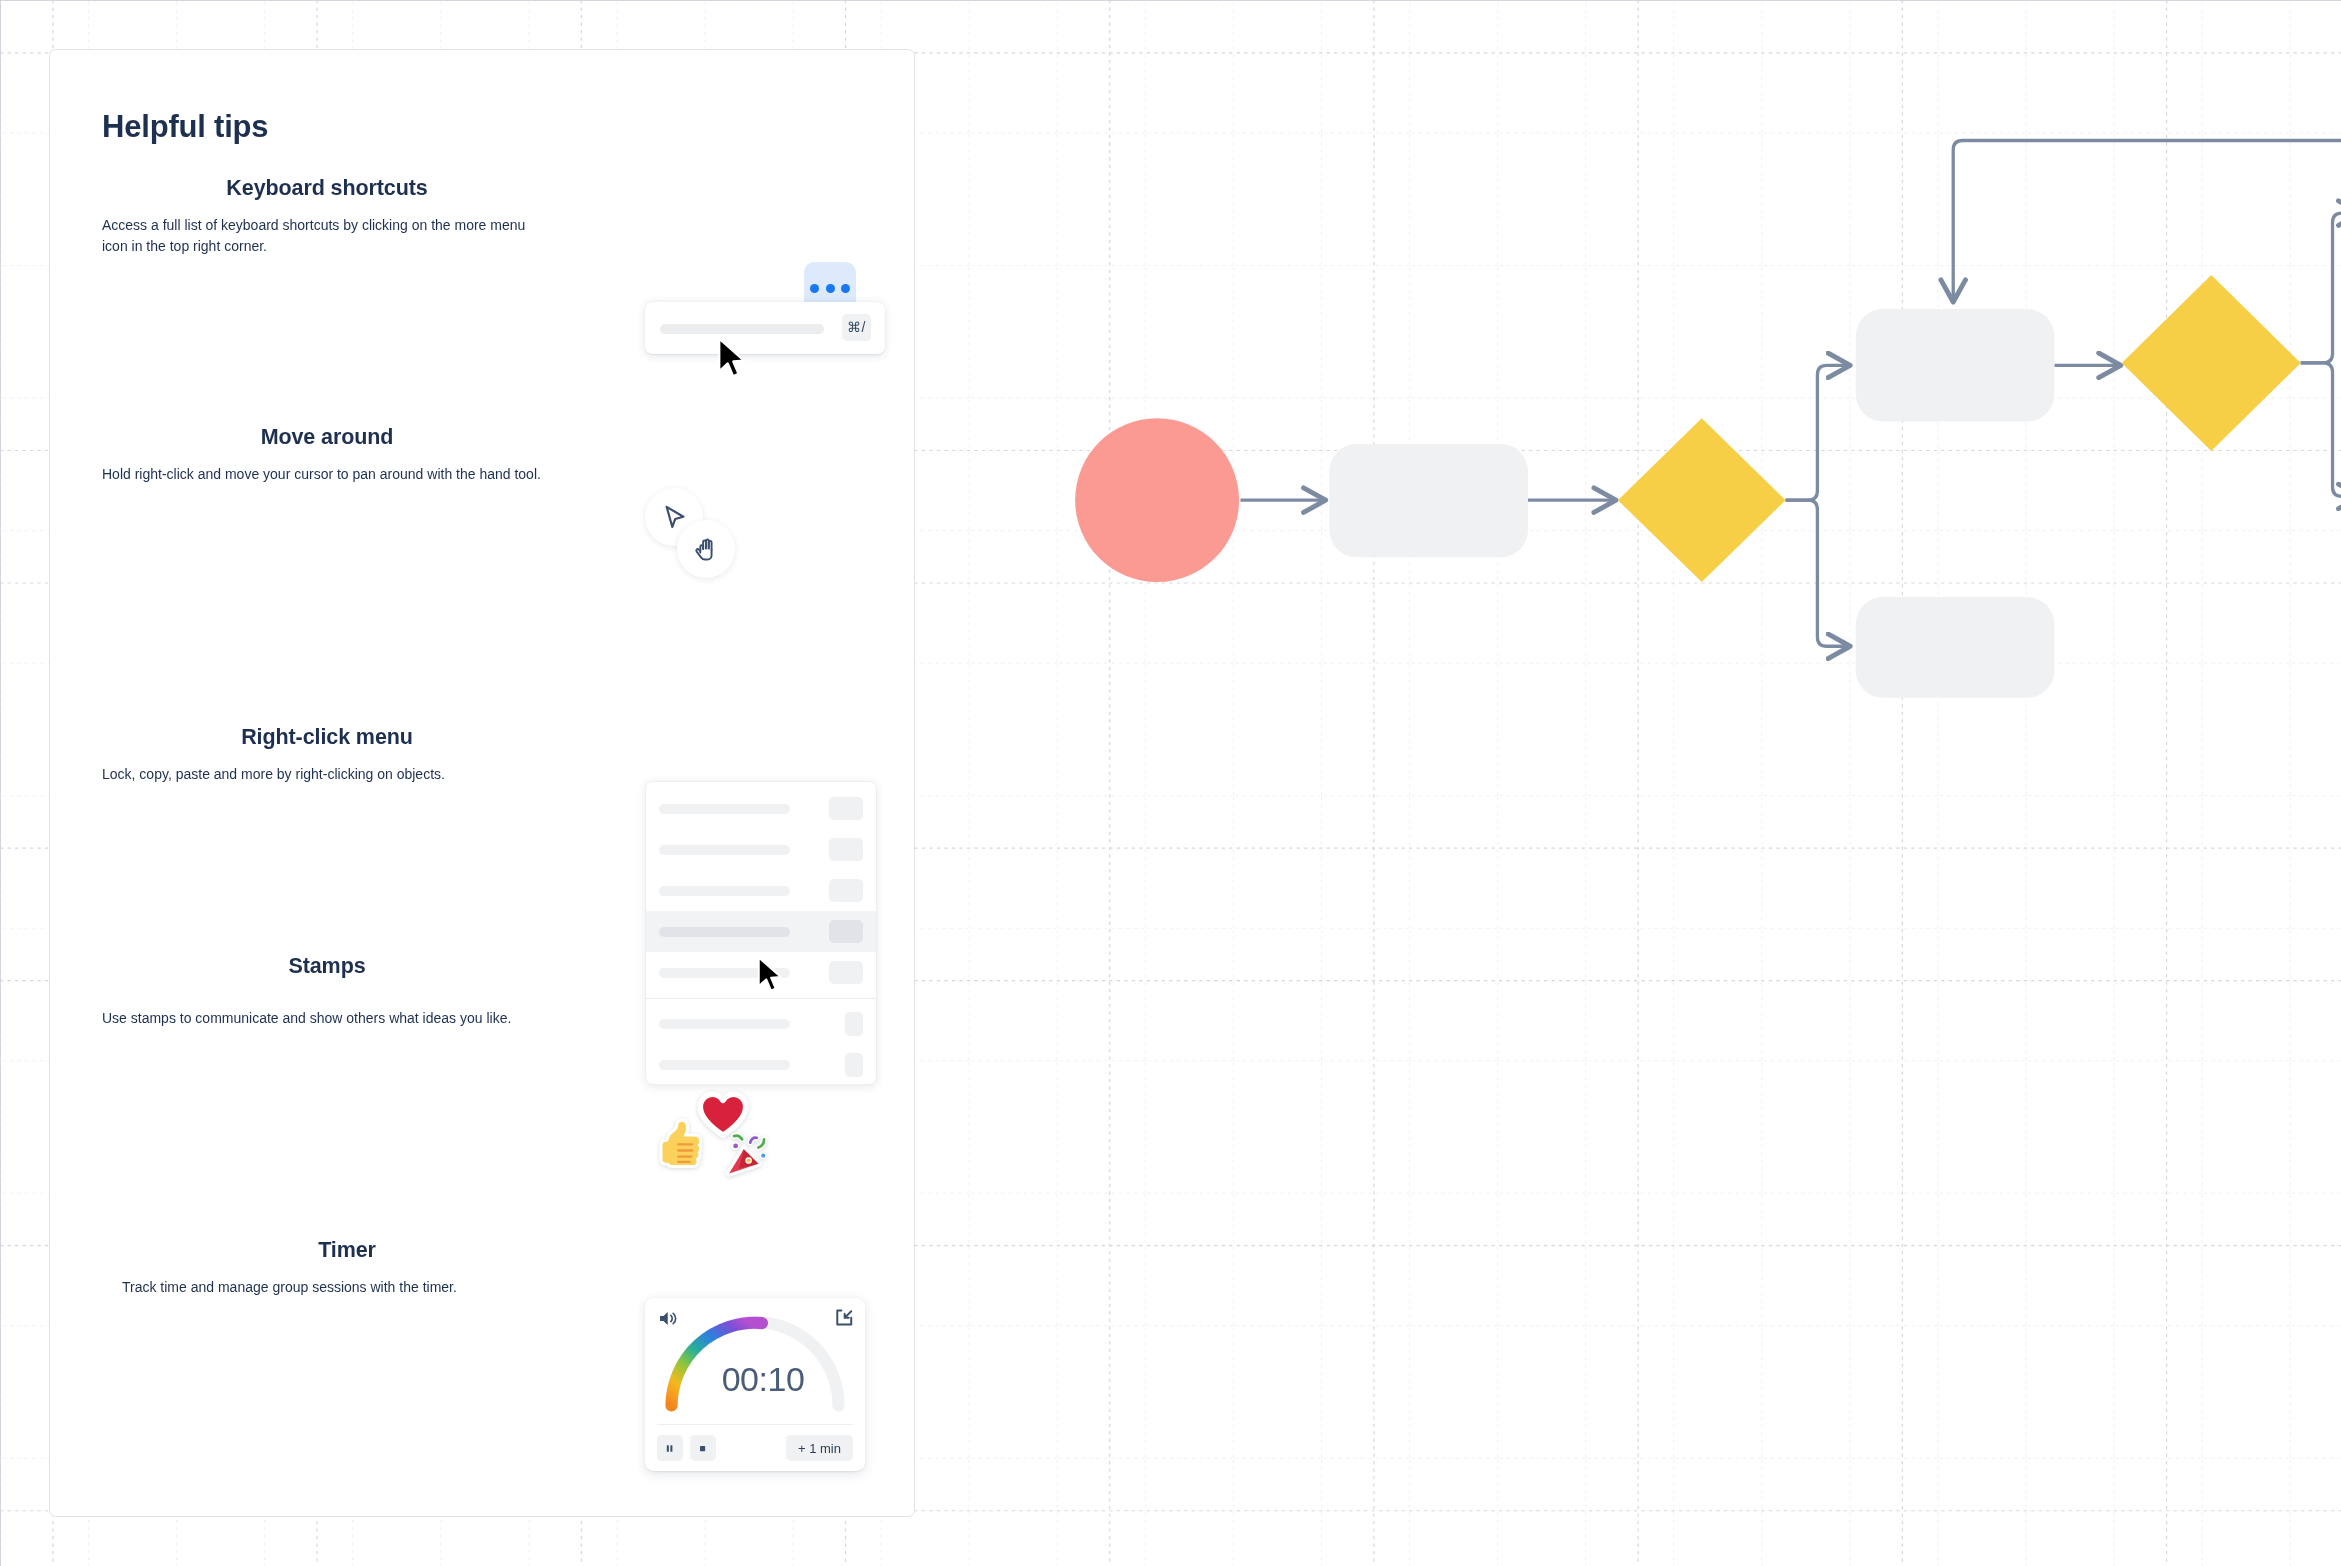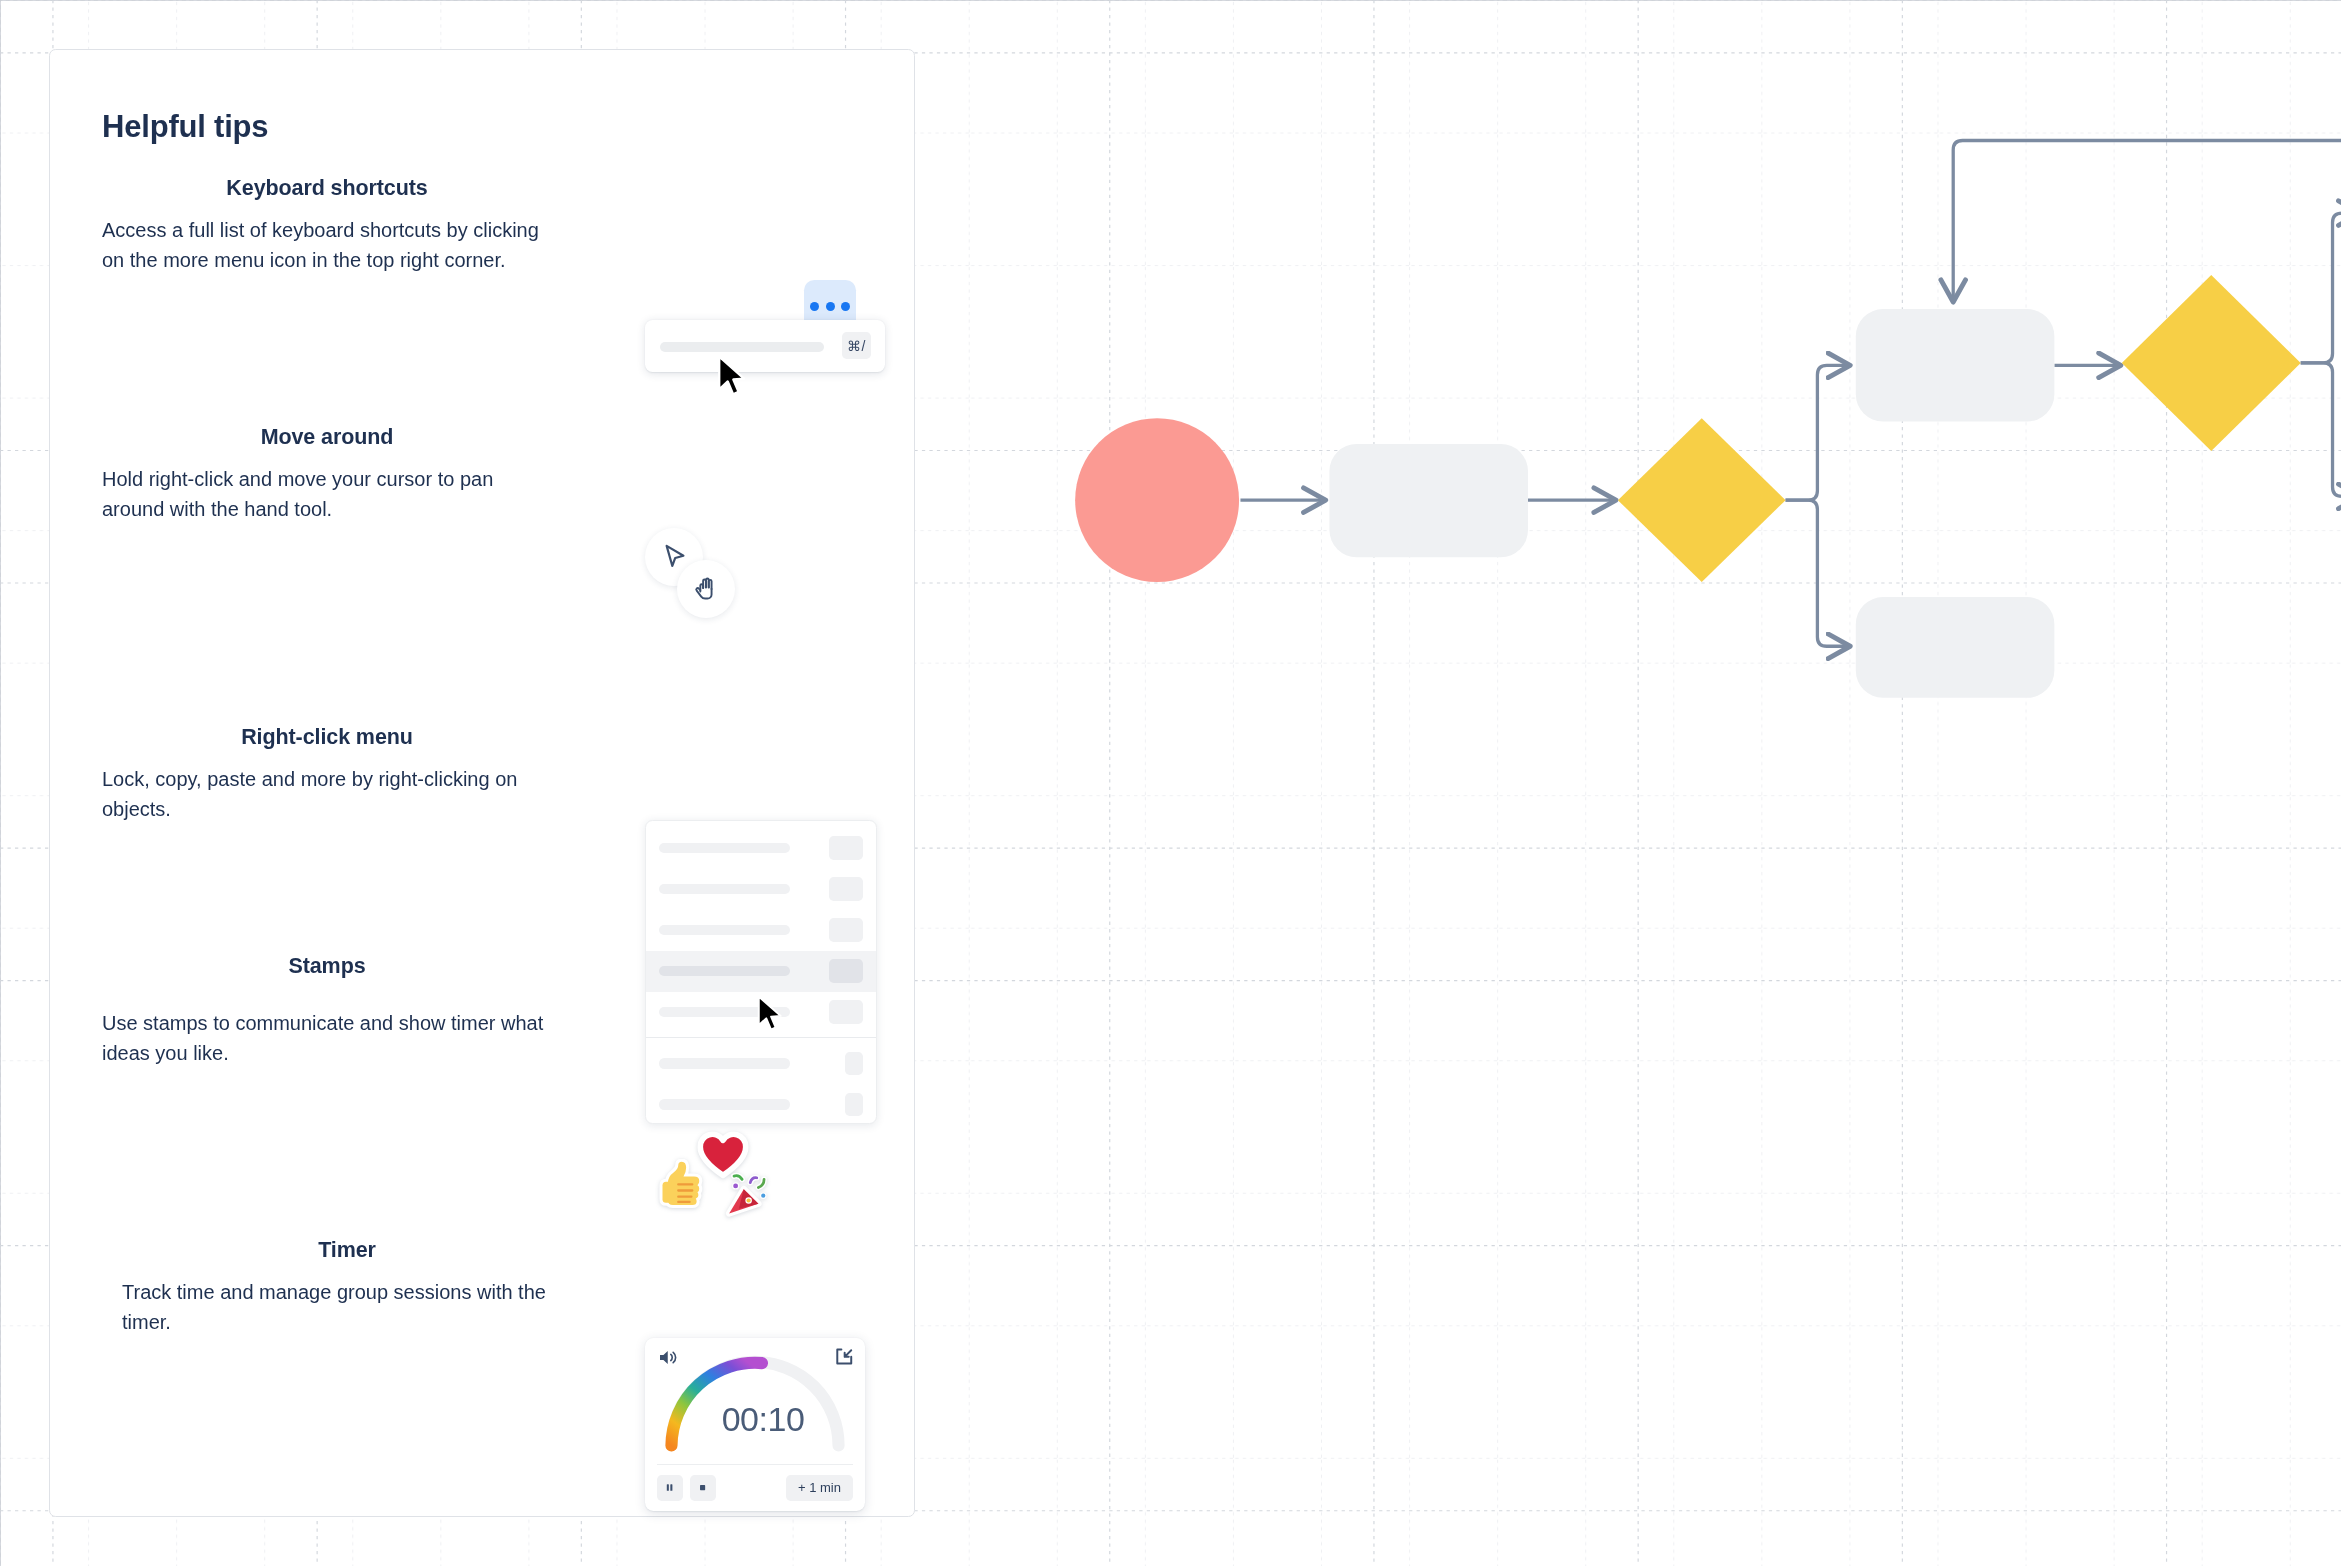--- a/index.html
+++ b/index.html
@@ -51,21 +51,21 @@
   .tip-text { width: 450px; }
   .tip-title {
     font-size: 21.5px;
     font-weight: 700;
     color: #1e3050;
     letter-spacing: -0.1px;
     text-align: center;
   }
   .tip-body {
     margin-top: 14px;
-    font-size: 20px;
+    font-size: 14px;
     line-height: 1.52;
     color: #1e3050;
     font-weight: 400;
   }
   .tip-art {
     position: absolute;
     top: 0;
   }
 
   
@@ -361,21 +361,21 @@
         </div>
         <svg class="cursor-arrow" style="left: 109px; top: 174px;" width="30" height="38" viewBox="0 0 24 30">
           <path d="M3 1 L3 24 L9 18.5 L12.8 27.5 L16.6 25.8 L12.9 17.1 L20.5 16.5 Z" fill="#000" stroke="#fff" stroke-width="1.6" stroke-linejoin="round"></path>
         </svg>
       </div>
     </div>
 
     <div class="tip" style="top: 904px;">
       <div class="tip-text">
         <div class="tip-title">Stamps</div>
-        <div class="tip-body" style="margin-top:29px;">Use stamps to communicate and show timer what ideas you like.</div>
+        <div class="tip-body" style="margin-top:29px;">Use stamps to communicate and show others what ideas you like.</div>
       </div>
       <div class="tip-art" id="art-stamps" style="left: 550px; top: 61px;">
 
         <svg class="stamp" style="left: 0px; top: 29px;" width="56" height="56" viewBox="0 0 64 64">
           <path d="M18 28 q0-8 7-13 5-4 5-8 0-4 4-4 5 0 5 7 0 5-3 10 h12 q6 0 6 5 0 3-2 5
                    2 1 2 4 0 3-2 4 1 1 1 3.5 0 3-3 4 1 1 1 3 0 4-5 4 H24 q-6 0-6-6 z
                    M16 26 h6 v24 h-6 q-4 0-4-4 V30 q0-4 4-4 z" fill="#ffffff" stroke="#ffffff" stroke-width="7" stroke-linejoin="round"></path>
           <path d="M18 28 q0-8 7-13 5-4 5-8 0-4 4-4 5 0 5 7 0 5-3 10 h12 q6 0 6 5 0 3-2 5
                    2 1 2 4 0 3-2 4 1 1 1 3.5 0 3-3 4 1 1 1 3 0 4-5 4 H24 q-6 0-6-6 z" fill="#fbd15b"></path>
           <path d="M16 26 h6 v24 h-6 q-4 0-4-4 V30 q0-4 4-4 z" fill="#fbd15b"></path>

